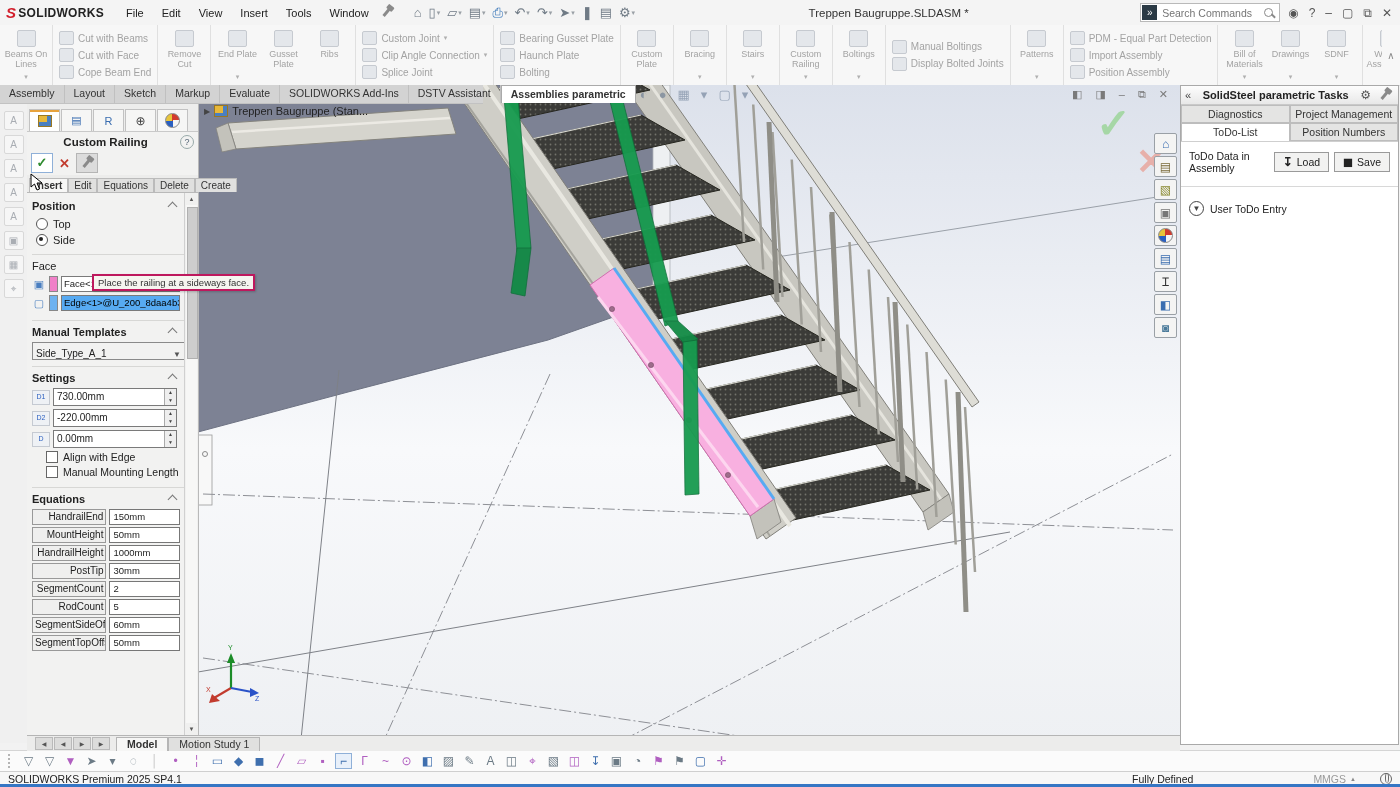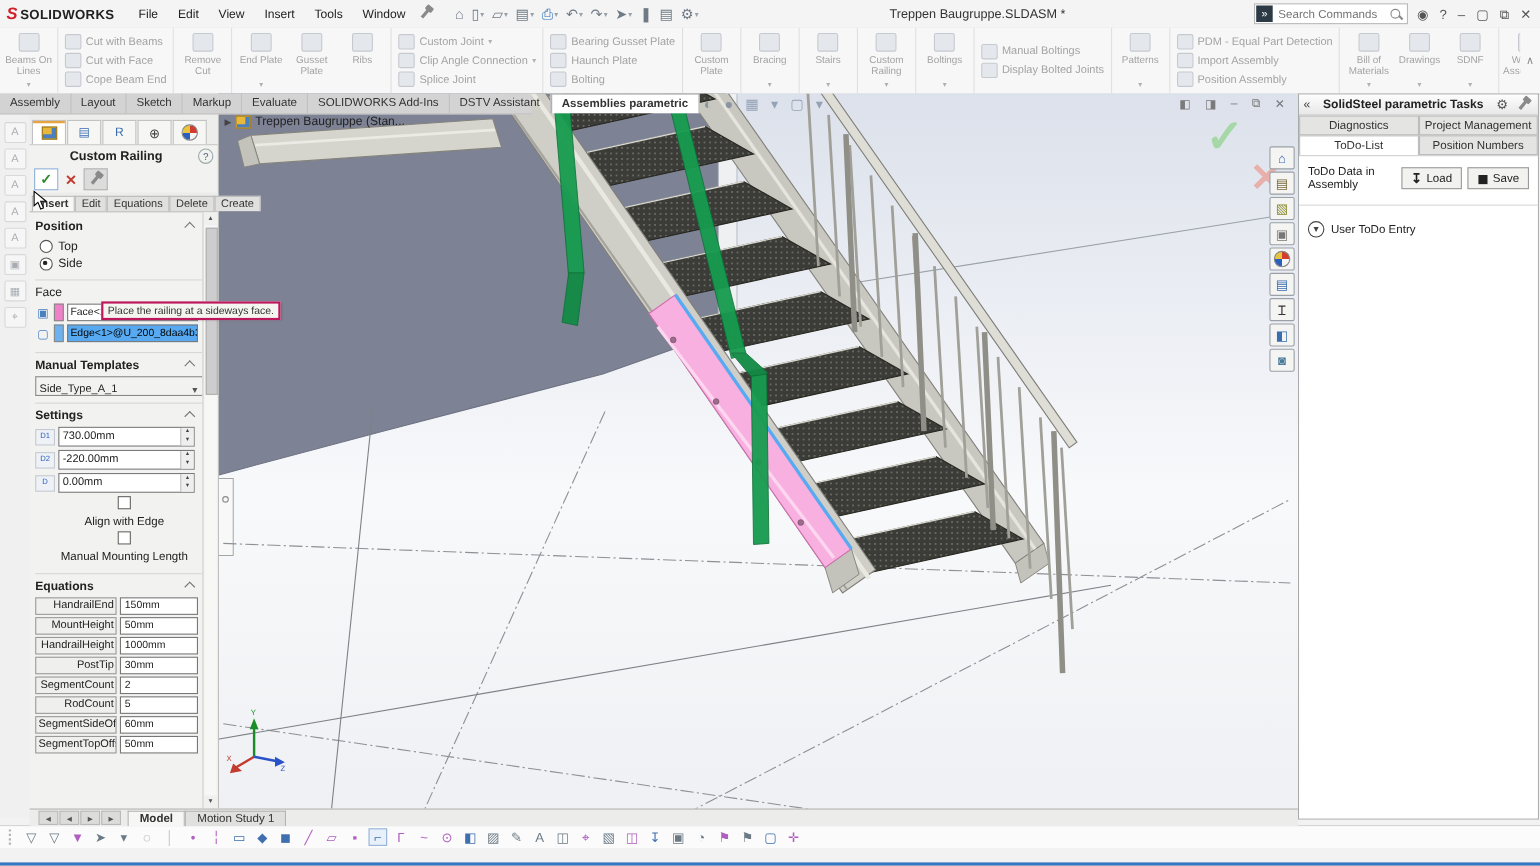--- a/index.html
+++ b/index.html
@@ -79,21 +79,21 @@
   .selbox{flex:1;height:14px;border:1px solid #7a7a7a;background:#fff;font-size:9.5px;line-height:14px;padding:0 2px;white-space:nowrap;overflow:hidden;}
   .selbox.hl{background:#57aaf2;color:#000;}
   .pm-select{width:145px;height:16px;border:1px solid #8a8a8a;background:#f2f2f1;font-size:10px;display:flex;align-items:flex-end;padding:0 3px;}
   .pm-select .dd{margin-left:auto;font-size:8px;color:#555;}
   .spin-row{display:flex;align-items:center;gap:3px;margin:3px 0;}
   .dim-ico{width:16px;height:13px;font-size:7px;color:#2a5fc0;border:1px solid #c5cad2;background:#eef1f5;text-align:center;line-height:12px;flex:none;}
   .spin-box{display:flex;width:122px;height:16px;border:1px solid #7a7a7a;background:#fff;}
   .spin-box .val{flex:1;font-size:10px;line-height:15px;padding:0 3px;}
   .spin-btns{width:11px;border-left:1px solid #aaa;display:flex;flex-direction:column;}
   .spin-btns span{flex:1;font-size:5px;line-height:7px;text-align:center;color:#444;background:#eee;}
-  .cb-row{display:flex;align-items:center;gap:5px;margin:3px 0 3px 14px;font-size:10.5px;flex-direction:column;}
+  .cb-row{display:flex;align-items:center;gap:5px;margin:3px 0 3px 14px;font-size:10.5px;}
   .cbox{width:10px;height:10px;border:1px solid #666;background:#fff;flex:none;}
   .eq-row{display:flex;gap:3px;margin:2px 0;}
   .eq-name{width:70px;height:14px;border:1px solid #999;background:#efefee;font-size:10px;line-height:14px;padding:0 2px;white-space:nowrap;overflow:hidden;text-align:right;}
   .eq-val{width:64px;height:14px;border:1px solid #777;background:#fff;font-size:9.5px;line-height:14px;padding:0 3px;}
   #pm-scroll{width:13px;background:#f0f0ef;border-left:1px solid #d0d0d0;display:flex;flex-direction:column;align-items:center;}
   #pm-scroll .sarr{font-size:6px;color:#555;padding:3px 0;}
   #pm-scroll .track{flex:1;width:11px;background:#f7f7f6;position:relative;}
   #pm-scroll .thumb{position:absolute;left:1px;top:2px;width:9px;height:150px;background:#cdcdcd;border:1px solid #b0b0b0;}
   
   #viewport{position:absolute;left:198px;top:0;width:982px;height:663px;background:linear-gradient(#dde2ec,#f8f9fb 55%,#eef0f3);overflow:hidden;}
@@ -870,14 +870,21 @@
       <span class="ski">▧</span>
       <span class="ski" style="color: rgb(176, 95, 192);">◫</span>
       <span class="ski" style="color: rgb(63, 111, 174);">↧</span>
       <span class="ski">▣</span>
       <span class="ski">◔</span>
       <span class="ski" style="color: rgb(176, 95, 192);">⚑</span>
       <span class="ski">⚑</span>
       <span class="ski" style="color: rgb(63, 111, 174);">▢</span>
       <span class="ski" style="color: rgb(176, 95, 192);">✛</span>
     </div>
+  <div id="statusbar">
+    <span id="sb-left">SOLIDWORKS Premium 2025 SP4.1</span>
+    <span id="sb-state">Fully Defined</span>
+    <span id="sb-units">MMGS</span>
+    <span id="sb-caret">▲</span>
+    <span class="globe"></span>
+  </div>
   <div id="bottomline"></div>
 </div>
 
 </body></html>

